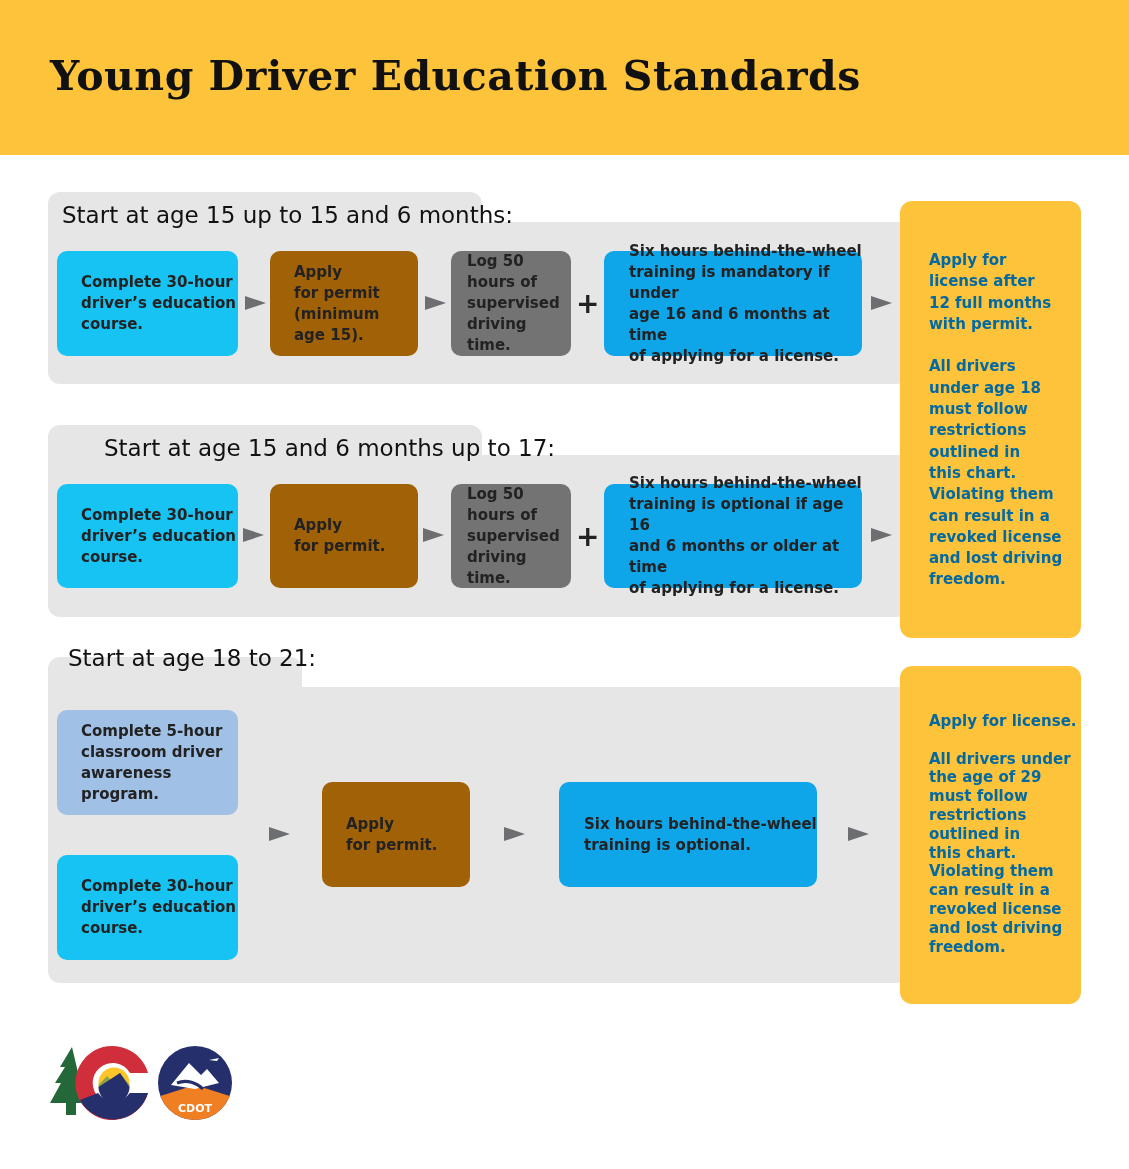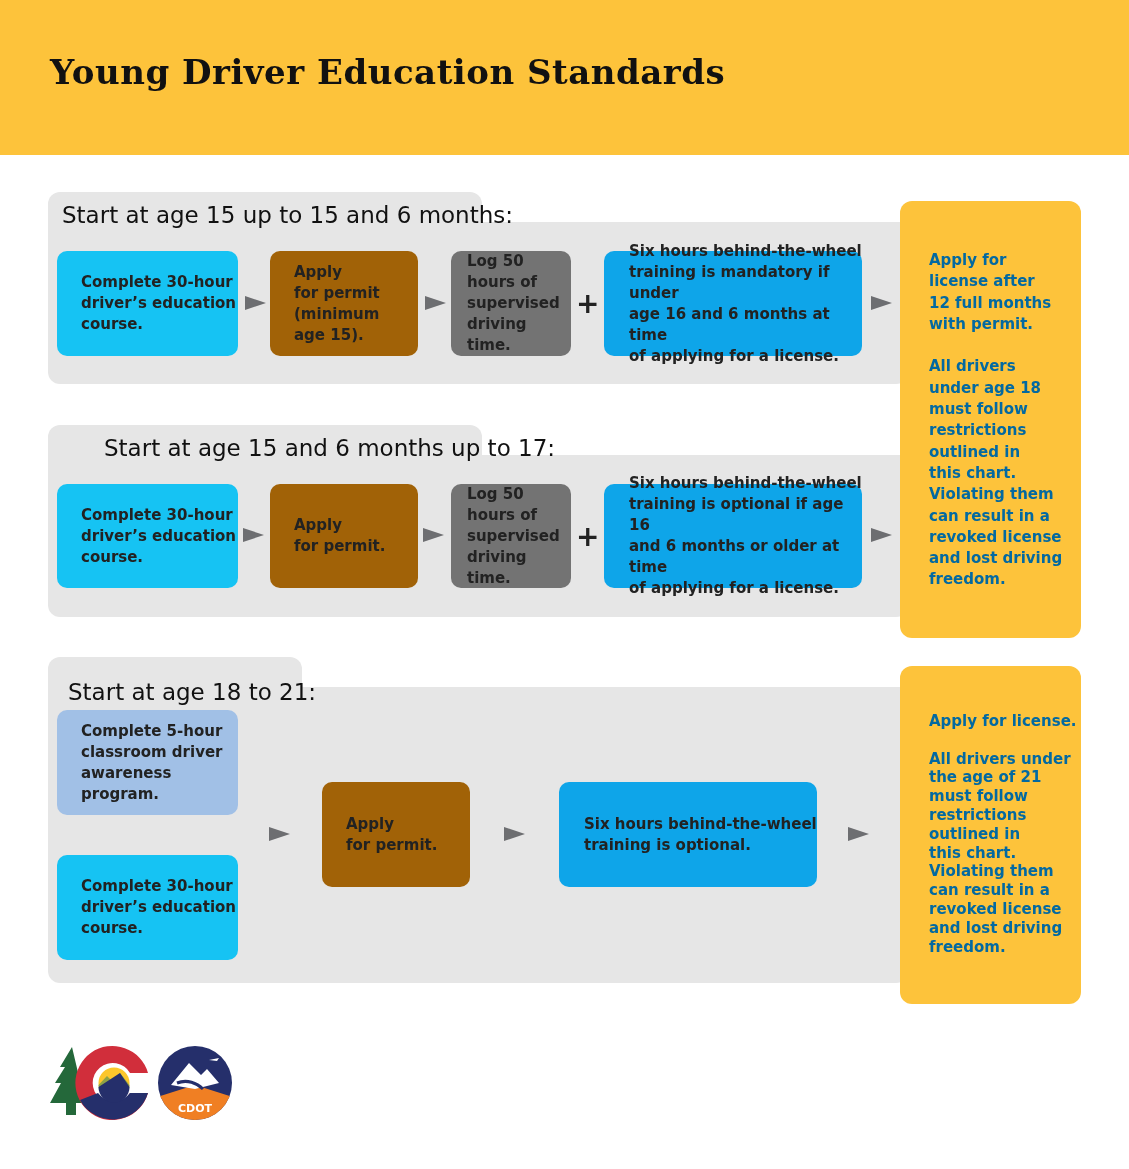--- a/index.html
+++ b/index.html
@@ -1,20 +1,20 @@
 <!DOCTYPE html>
 <html><head>
 <meta charset="utf-8">
 <style>
   * { box-sizing: border-box; margin: 0; padding: 0; }
   html, body { width: 1129px; height: 1169px; background: #ffffff; overflow: hidden; }
   body { position: relative; font-family: "DejaVu Sans", sans-serif; color: #231f20; }
 
   .header { position: absolute; left: 0; top: 0; width: 1129px; height: 155px; background: #fdc33b; }
-  .header h1 { position: absolute; left: 50px; top: 52px; font-family: "DejaVu Serif", serif; font-weight: bold; font-size: 34px; letter-spacing: 0.5px; color: #111; white-space: nowrap; }
+  .header h1 { position: absolute; left: 50px; top: 52px; font-family: "DejaVu Serif", serif; font-weight: bold; font-size: 41px; letter-spacing: 0.5px; color: #111; white-space: nowrap; }
 
   .panel-tab { position: absolute; background: #e6e6e6; border-radius: 12px 12px 0 0; }
   .panel-body { position: absolute; background: #e6e6e6; border-radius: 0 0 12px 12px; }
   .panel-title { position: absolute; font-size: 23px; color: #111; white-space: nowrap; }
 
   .box { position: absolute; border-radius: 10px; font-size: 15px; line-height: 21px; font-weight: bold; color: #222; display: flex; align-items: center; }
   .box span { display: block; white-space: pre-line; }
   .blue { background: #16c3f3; }
   .teal { background: #a16207; }
   .mint { background: #737373; }
@@ -110,21 +110,21 @@
 outlined in
 this chart.
 Violating them
 can result in a
 revoked license
 and lost driving
 freedom.</div>
 
 <div class="panel-tab" style="left:48px;top:657px;width:254px;height:40px;"></div>
 <div class="panel-body" style="left:48px;top:687px;width:860px;height:296px;border-top-right-radius:0;"></div>
-<div class="panel-title" style="left:68px;top:679px;">Start at age 18 to 21:</div>
+<div class="panel-title" style="left:68px;top:645px;">Start at age 18 to 21:</div>
 
 <div class="box periwinkle" style="left:57px;top:710px;width:181px;height:105px;padding-left:24px;">
   <span>Complete 5-hour
 classroom driver
 awareness program.</span>
 </div>
 <div class="or" style="left:134px;top:864px;">or</div>
 <div class="box blue" style="left:57px;top:855px;width:181px;height:105px;padding-left:24px;">
   <span>Complete 30-hour
 driver’s education
@@ -139,21 +139,21 @@
 <div class="box lime" style="left:559px;top:782px;width:258px;height:105px;padding-left:25px;">
   <span>Six hours behind-the-wheel
 training is optional.</span>
 </div>
 <div class="arrow" style="left:848px;top:827px;"></div>
 
 <div class="box gold" style="left:900px;top:666px;width:181px;height:338px;"></div>
 <div class="side-text" style="left:929px;top:712px;line-height:18.8px;">Apply for license.
 
 All drivers under
-the age of 21
+the age of 29
 must follow
 restrictions
 outlined in
 this chart.
 Violating them
 can result in a
 revoked license
 and lost driving
 freedom.</div>
 

